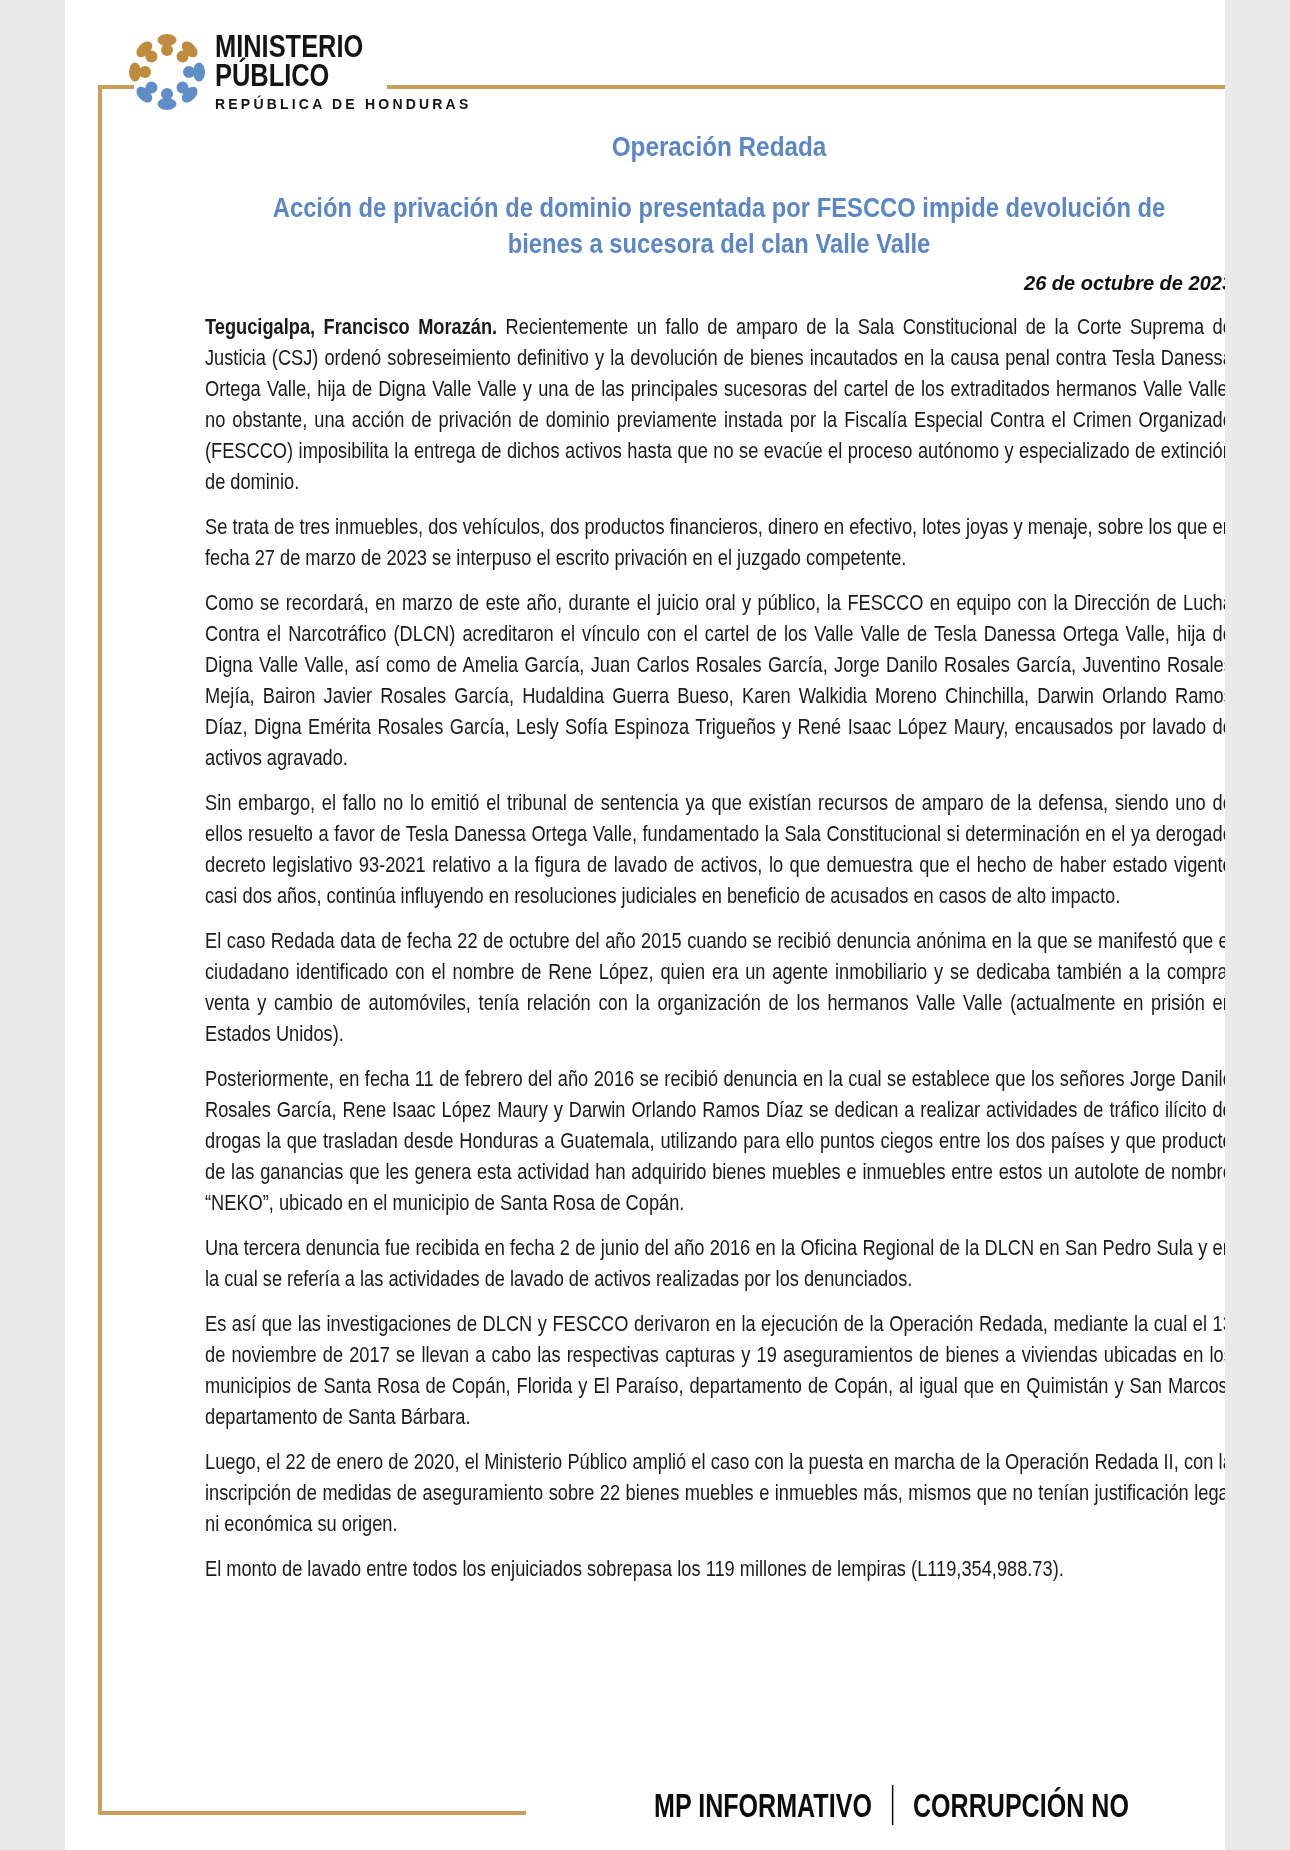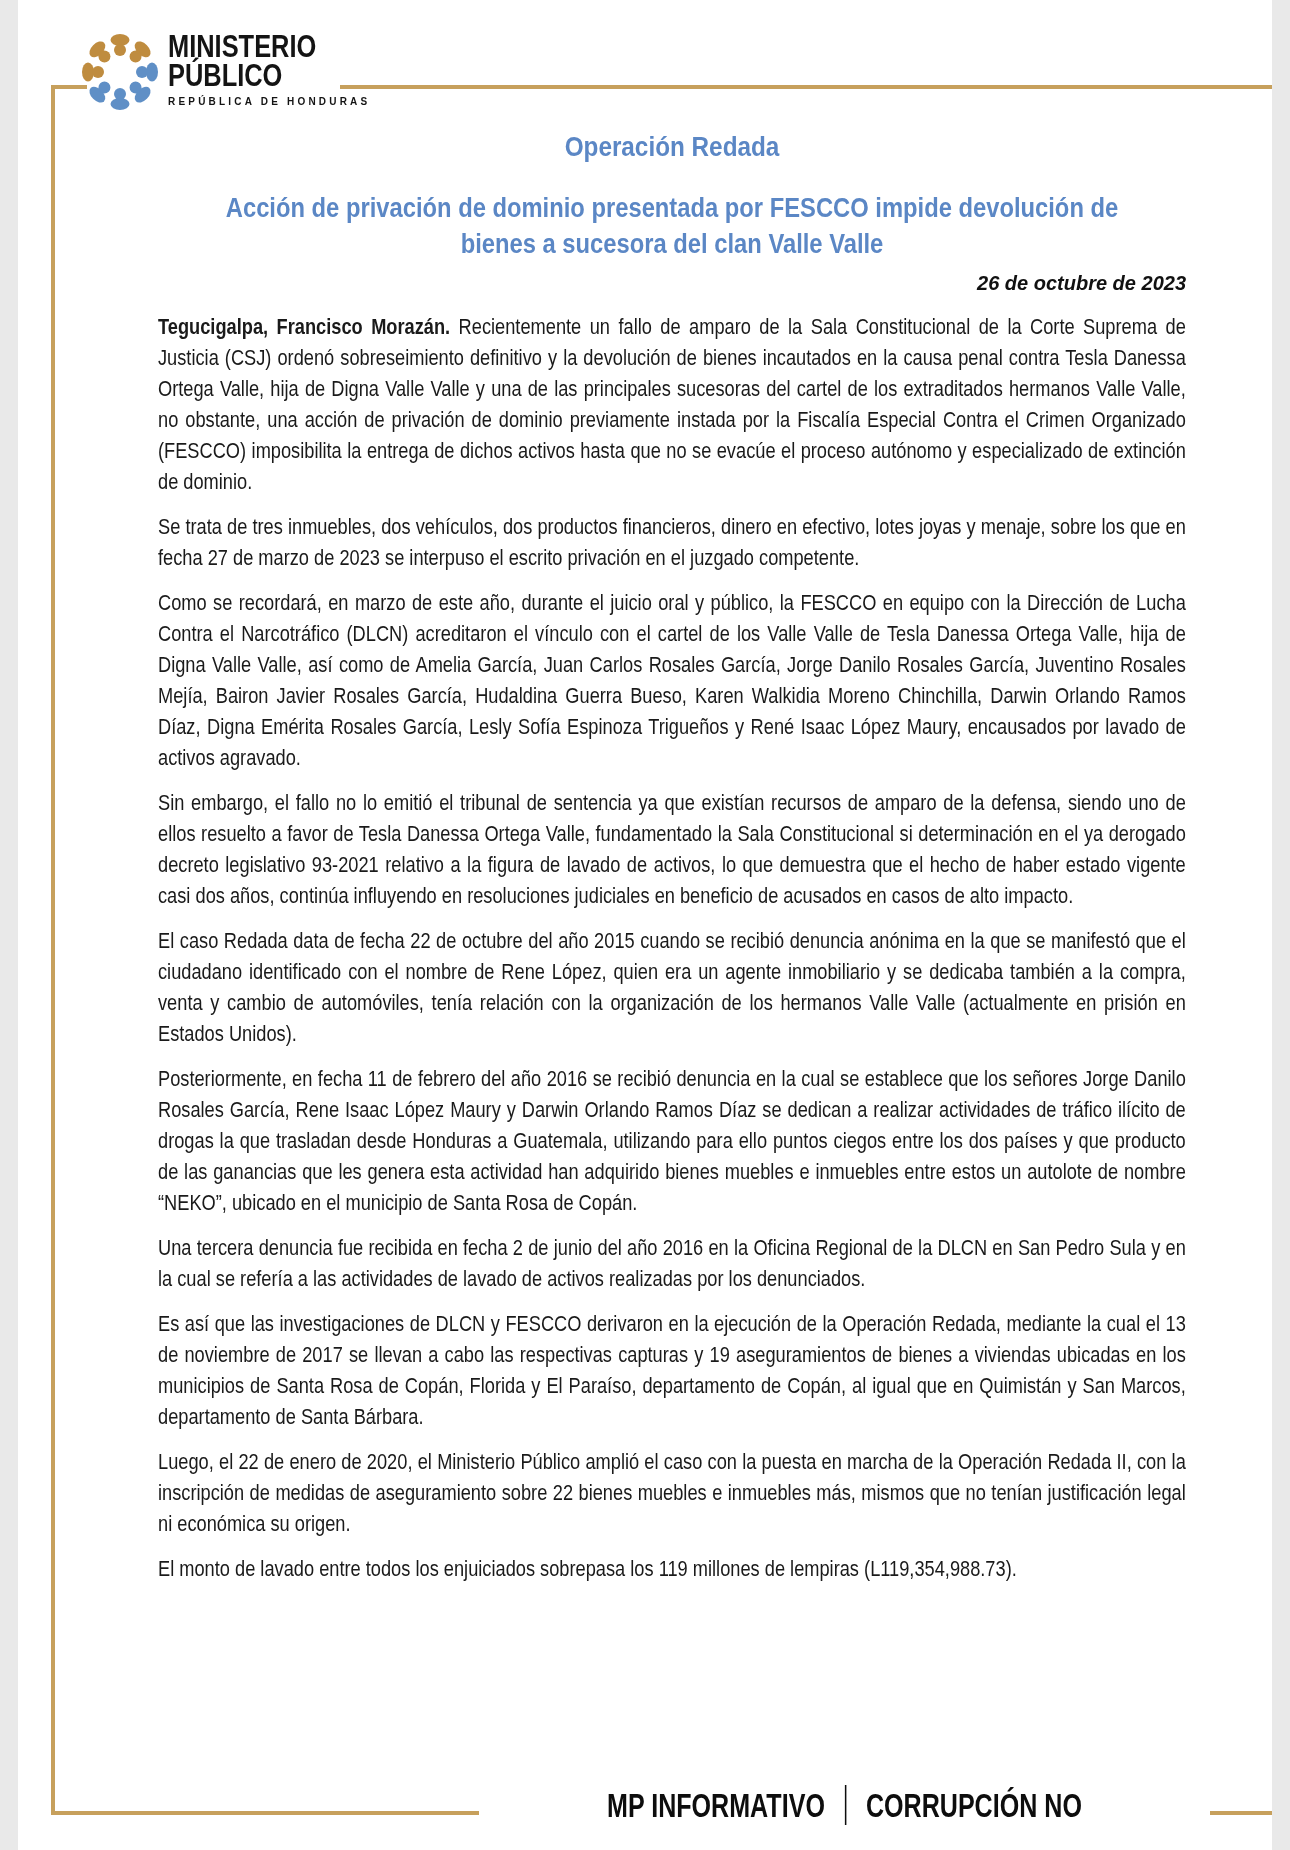--- a/index.html
+++ b/index.html
@@ -1,18 +1,18 @@
 <!DOCTYPE html>
 <html><head>
 <meta charset="utf-8">
 <style>
   html,body { margin:0; padding:0; background:#e9e9e9; }
   .page {
     position:relative;
-    width:1254px; height:1850px;
+    width:1160px; height:1850px;
     margin:0 auto;
     background:#ffffff;
     font-family:"Liberation Sans", sans-serif;
     overflow:hidden;
   }
   
   .gold { position:absolute; background:#c7a05c; }
   .frame-topleft-stub   { left:33px;  top:85px;   width:36px;  height:4px; }
   .frame-left-vertical  { left:33px;  top:85px;   width:4px;   height:1730px; }
   .frame-top-line       { left:322px; top:85px;   width:940px; height:4px; }
@@ -24,21 +24,21 @@
   .logo { position:absolute; left:60px; top:24px; display:flex; align-items:flex-start; }
   .logo-emblem { width:84px; height:96px; }
   .logo-textblock { margin-left:6px; margin-top:8px; }
   .logo-name {
     font-weight:bold; color:#141414;
     font-size:31px; line-height:29px; letter-spacing:0;
     transform:scaleX(0.82); transform-origin:0 0; white-space:nowrap;
   }
   .logo-sub {
     font-weight:bold; color:#141414;
-    font-size:10px; letter-spacing:3.2px; margin-top:6px; white-space:nowrap;
+    font-size:14px; letter-spacing:3.2px; margin-top:6px; white-space:nowrap;
   }
 
   
   .content { position:absolute; left:140px; top:0; width:1028px; }
   .op-title {
     margin-top:131px; text-align:center;
     color:#5b87c5; font-weight:bold; font-size:27px; line-height:32px;
     transform:scaleX(0.9); transform-origin:50% 50%;
   }
   .headline {

